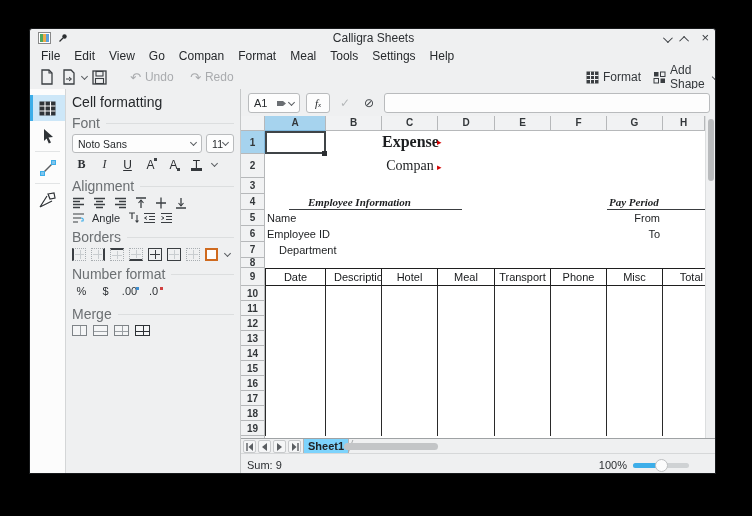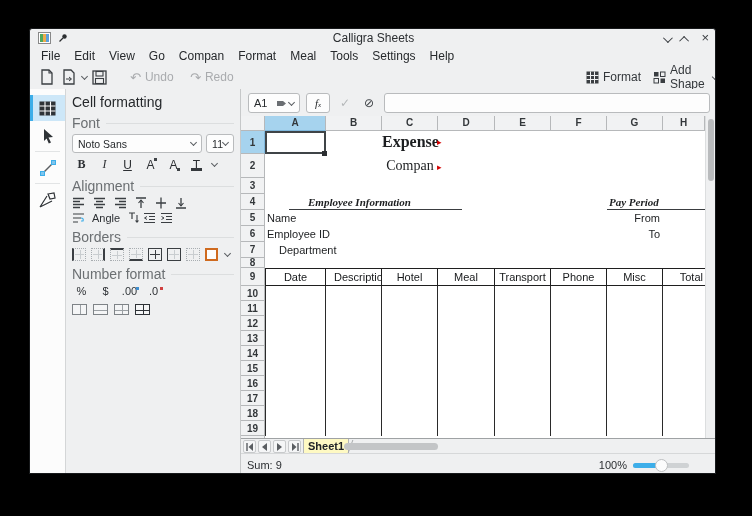--- a/index.html
+++ b/index.html
@@ -125,21 +125,21 @@
         font-size:11px; color:#17191b; display:flex; align-items:center; justify-content:center; }
   .vline { position:absolute; top:155px; height:150px; width:1px; background:#2a2a2a; }
 
   .vscroll { position:absolute; left:464px; top:0; width:10px; height:322px; background:#eff0f1; border-left:1px solid #dcdedf; }
   .vthumb { position:absolute; left:2px; top:3px; width:6px; height:62px; background:#b9bbbd; border-radius:3px; }
 
   
   .tabbar { position:absolute; left:0; top:349px; width:476px; height:15px; background:#eff0f1; border-top:1px solid #9fa2a4; }
   .navbtn { position:absolute; top:1px; width:13px; height:13px; display:flex; align-items:center; justify-content:center;
             background:#f5f6f7; border:1px solid #c8cacc; border-radius:2px; }
-  .sheettab { position:absolute; left:62px; top:0px; width:46px; height:15px; background:#fef9c3;
+  .sheettab { position:absolute; left:62px; top:0px; width:46px; height:15px; background:#7dd3fc;
               border:1px solid #b3b5b7; border-top:none; font-size:11px; font-weight:bold; color:#202326;
               text-align:center; line-height:14px; }
   .tabslash { position:absolute; left:109px; top:1px; width:1px; height:13px; background:#a9abad; transform:skewX(-20deg); }
   .hthumb { position:absolute; left:103px; top:4px; width:94px; height:7px; background:#c3c5c7; border-radius:4px; }
 
   
   .statusbar { position:absolute; left:0; top:364px; width:476px; height:22px; border-top:1px solid #d6d8d9; }
   .sum { position:absolute; left:6px; top:5px; font-size:11px; color:#2b2e31; }
   .zoomtxt { position:absolute; right:90px; top:5px; font-size:11px; color:#2b2e31; }
   .ztrack { position:absolute; right:28px; top:9px; width:56px; height:5px; background:#cfd2d4; border-radius:3px; }
@@ -382,20 +382,24 @@
           <span class="lbl">Number format</span>
           <span class="rule"></span>
         </div>
     <div class="sb-row" style="gap:5px">
       <div class="nfbtn">%</div>
       <div class="nfbtn">$</div>
       <div class="nfbtn inc">.00</div>
       <div class="nfbtn dec">.0</div>
     </div>
 
+    <div class="sb-sec">
+          <span class="lbl">Merge</span>
+          <span class="rule"></span>
+        </div>
     <div class="sb-row" style="gap:6px">
       <div class="micon">
             <div class="mv"></div>
           </div>
       <div class="micon">
             <div class="mh"></div>
           </div>
       <div class="micon">
             <div class="mv"></div>
             <div class="mh"></div>

